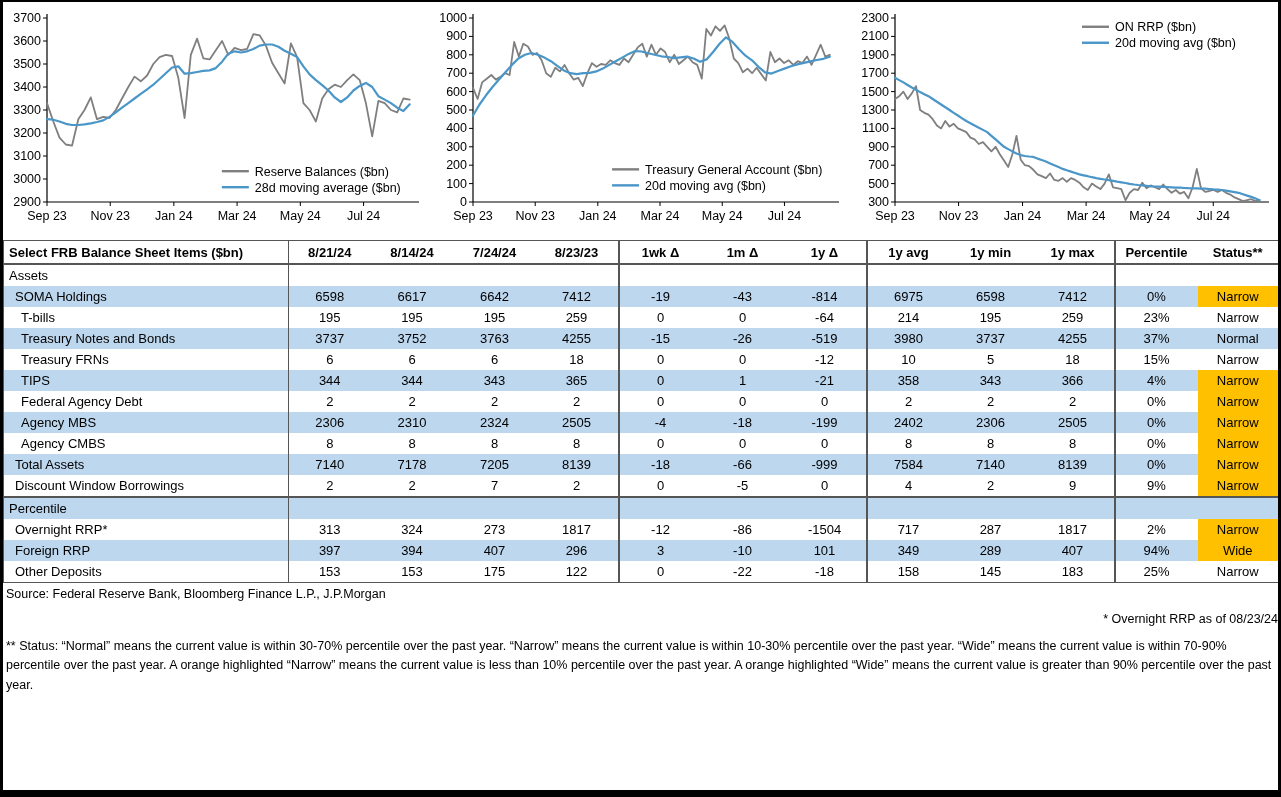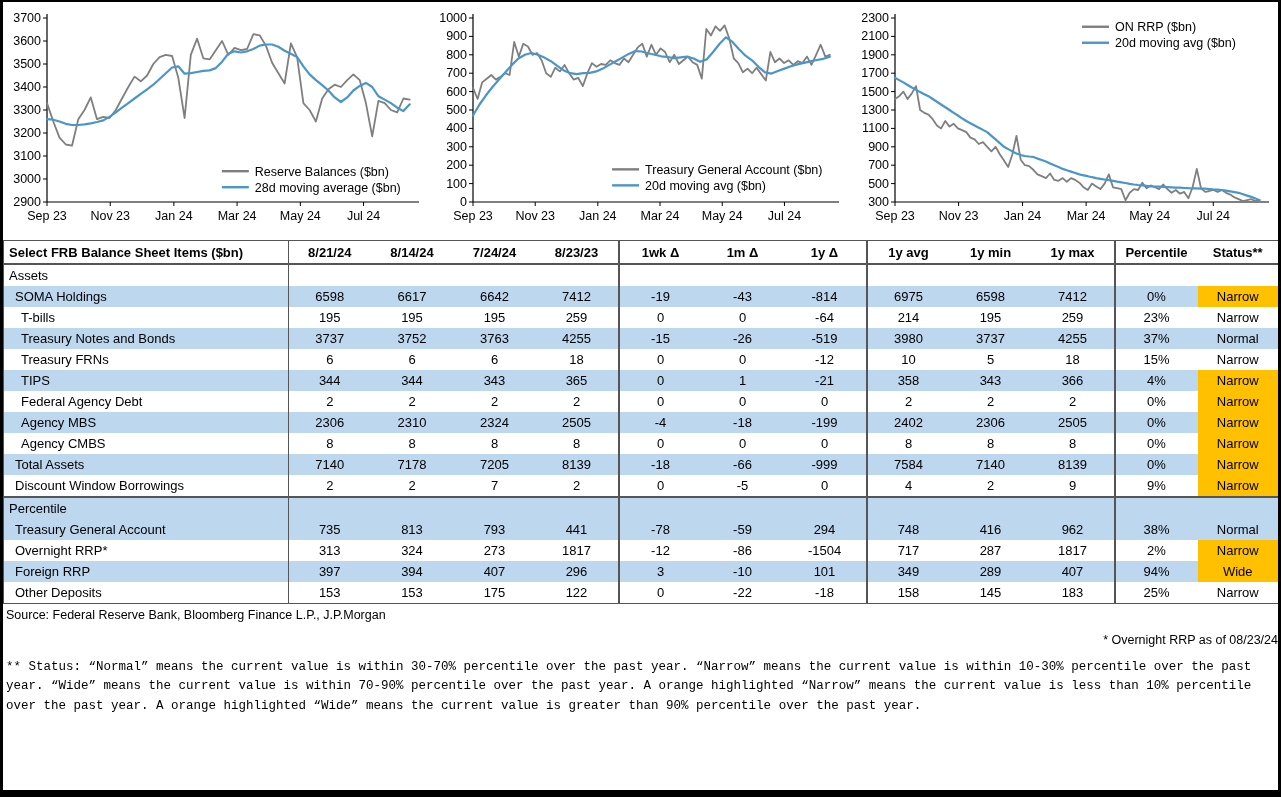--- a/index.html
+++ b/index.html
@@ -27,21 +27,21 @@
   td.hl{background:#FFC000 !important;}
   td.c-thin{border-left:1px solid #555;}
   td.c-thick{border-left:2px solid #555;margin-top:32px;}
   tr.head td{border-bottom:2px solid #555; height:22px;font-weight:bold;}
   tr.sep-below td{border-bottom:2px solid #555;}
 
   .footnotes{width:1272px; padding-left:3px; font-size:12.5px;}
   .footnotes p{margin:0;}
   .fn-source{margin-top:4px !important;}
   .fn-rrp{margin-top:11px !important;text-align:right;}
-  .fn-status{margin-top:11px !important; line-height:1.55;font-family:Liberation Mono, monospace;}
+  .fn-status{margin-top:11px !important; line-height:1.55;}
 </style>
 </head>
 <body>
 
 <div class="page">
 
   <div class="charts-row">
     <div class="chart-box" id="chart-0"><svg width="428" height="236" viewBox="0 0 428 236">
           <line x1="40" y1="200" x2="44" y2="200" stroke="#000" stroke-width="1"></line>
           <text x="38" y="204" text-anchor="end" font-size="12.5">2900</text>
@@ -377,35 +377,20 @@
           <td class=""></td>
           <td class="c-thick"></td>
           <td class=""></td>
           <td class=""></td>
           <td class="c-thick"></td>
           <td class=""></td>
           <td class=""></td>
           <td class="c-thick"></td>
           <td class=""></td>
         </tr>
-        <tr class="shaded ">
-          <td class="label ind1">Treasury General Account</td>
-          <td class="c-thin">735</td>
-          <td class="">813</td>
-          <td class="">793</td>
-          <td class="">441</td>
-          <td class="c-thick">-78</td>
-          <td class="">-59</td>
-          <td class="">294</td>
-          <td class="c-thick">748</td>
-          <td class="">416</td>
-          <td class="">962</td>
-          <td class="c-thick">38%</td>
-          <td class="">Normal</td>
-        </tr>
         <tr class="">
           <td class="label ind1">Overnight RRP*</td>
           <td class="c-thin">313</td>
           <td class="">324</td>
           <td class="">273</td>
           <td class="">1817</td>
           <td class="c-thick">-12</td>
           <td class="">-86</td>
           <td class="">-1504</td>
           <td class="c-thick">717</td>

